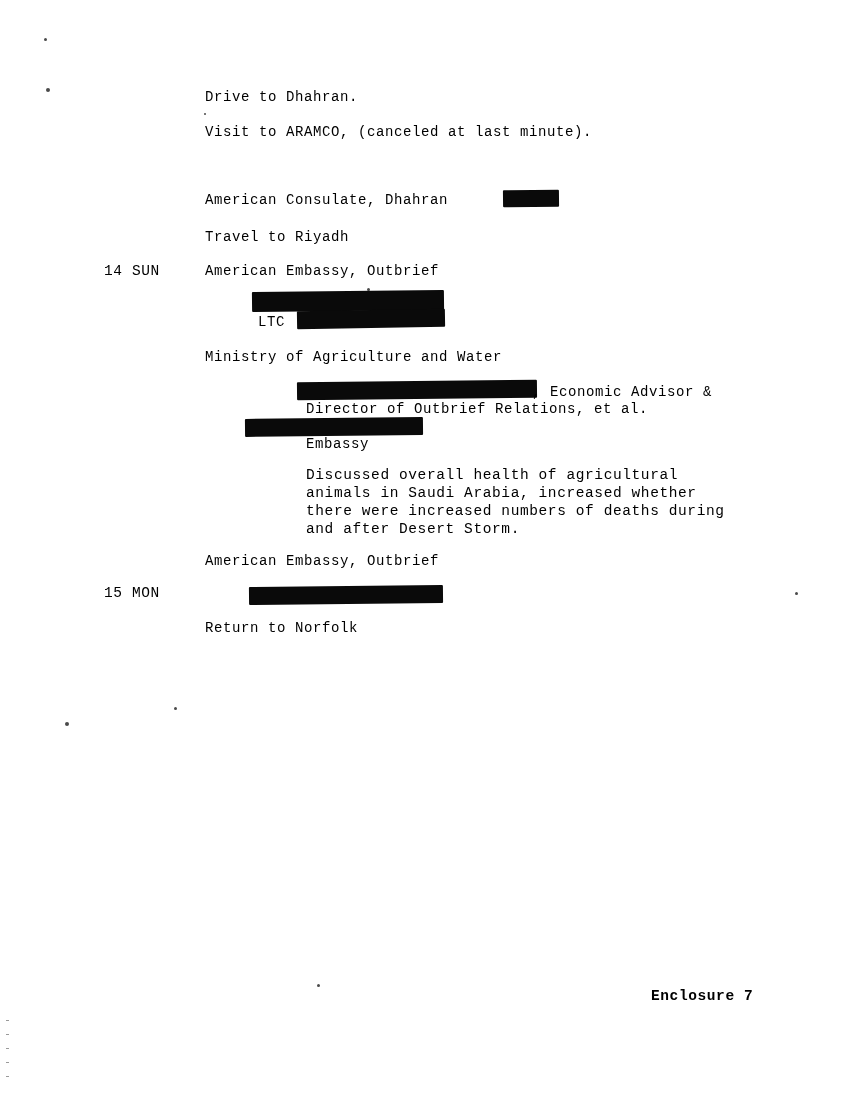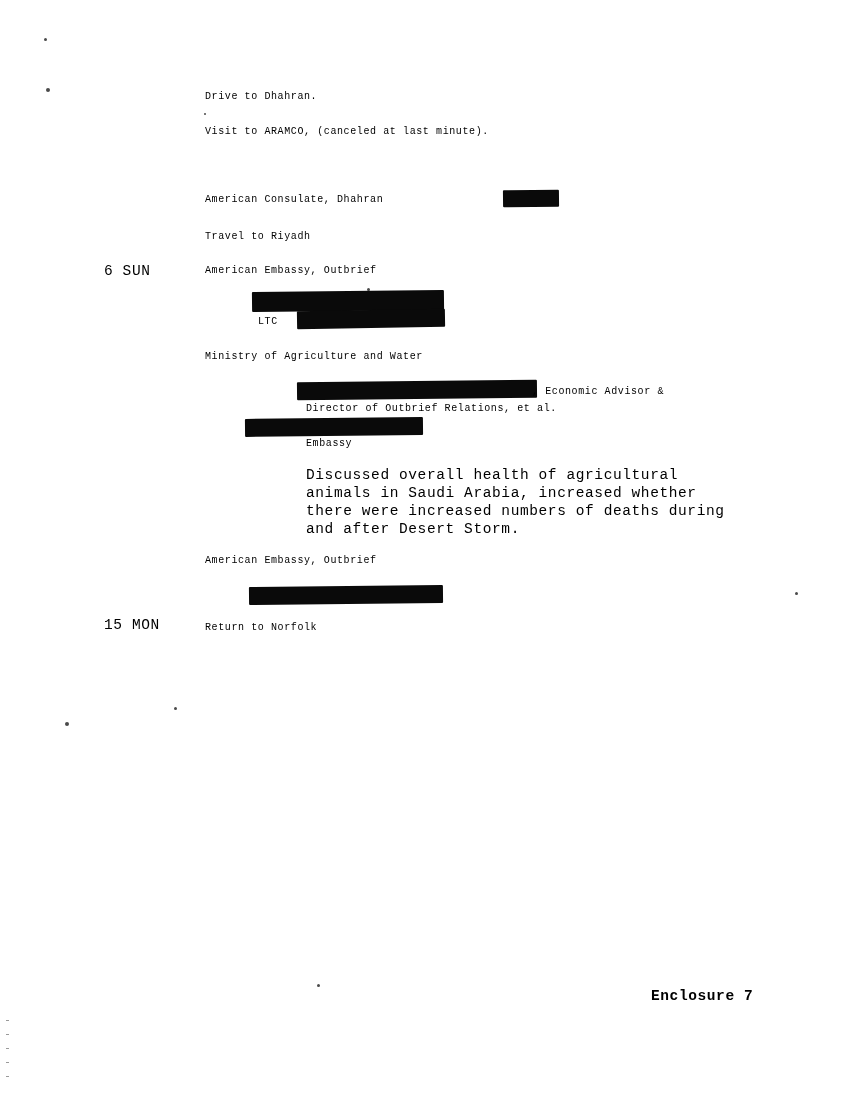--- a/index.html
+++ b/index.html
@@ -21,21 +21,21 @@
   .doc {
     position: absolute;
     left: 0;
     top: 0;
     width: 850px;
     height: 1113px;
   }
 
   .entry {
     position: absolute;
-    font-size: 10px;
+    font-size: 14px;
     letter-spacing: 0.6px;
     line-height: 18px;
     white-space: pre;
   }
 
   .daycol {
     position: absolute;
     font-size: 14.5px;
     letter-spacing: 0.6px;
     line-height: 18px;
@@ -118,21 +118,21 @@
     <div class="entry" style="left:205px; top:88px;">Drive to Dhahran.</div>
 
     <div class="entry" style="left:205px; top:123px;text-align:center;">Visit to ARAMCO, (canceled at last minute).</div>
 
     <div class="entry" style="left:205px; top:158px;margin-top:33px;">American Consulate, Dhahran</div>
 
     <div class="redaction skew-a" style="left:503px; top:190px; width:56px; height:17px;"></div>
 
     <div class="entry" style="left:205px; top:228px;">Travel to Riyadh</div>
 
-    <div class="daycol" style="left:104px; top:262px;">6 SUN</div>
+    <div class="daycol" style="left:104px; top:262px;">14 SUN</div>
     <div class="entry" style="left:205px; top:262px;">American Embassy, Outbrief</div>
 
     <div class="redaction skew-a" style="left:252px; top:291px; width:192px; height:20px;"></div>
     <div class="entry" style="left:258px; top:313px;">LTC</div>
     <div class="redaction skew-b" style="left:297px; top:310px; width:148px; height:18px;"></div>
 
     <div class="entry" style="left:205px; top:348px;">Ministry of Agriculture and Water</div>
 
     <div class="entry" style="left:306px; top:383px;">Dr.</div>
     <div class="redaction skew-a" style="left:297px; top:381px; width:240px; height:18px;"></div>
@@ -146,18 +146,18 @@
 
     <div class="block" style="left:306px; top:466px;">Discussed overall health of agricultural
 animals in Saudi Arabia, increased whether
 there were increased numbers of deaths during
 and after Desert Storm.</div>
 
     <div class="entry" style="left:205px; top:552px;">American Embassy, Outbrief</div>
 
     <div class="redaction skew-a" style="left:249px; top:586px; width:194px; height:18px;"></div>
 
-    <div class="daycol" style="left:104px; top:616px;">15 MON</div>
+    <div class="daycol" style="left:104px; top:584px;">15 MON</div>
     <div class="entry" style="left:205px; top:619px;">Return to Norfolk</div>
 
     <div class="footer" style="left:651px; top:988px;">Enclosure 7</div>
   </div>
 </div>
 
 </body></html>

